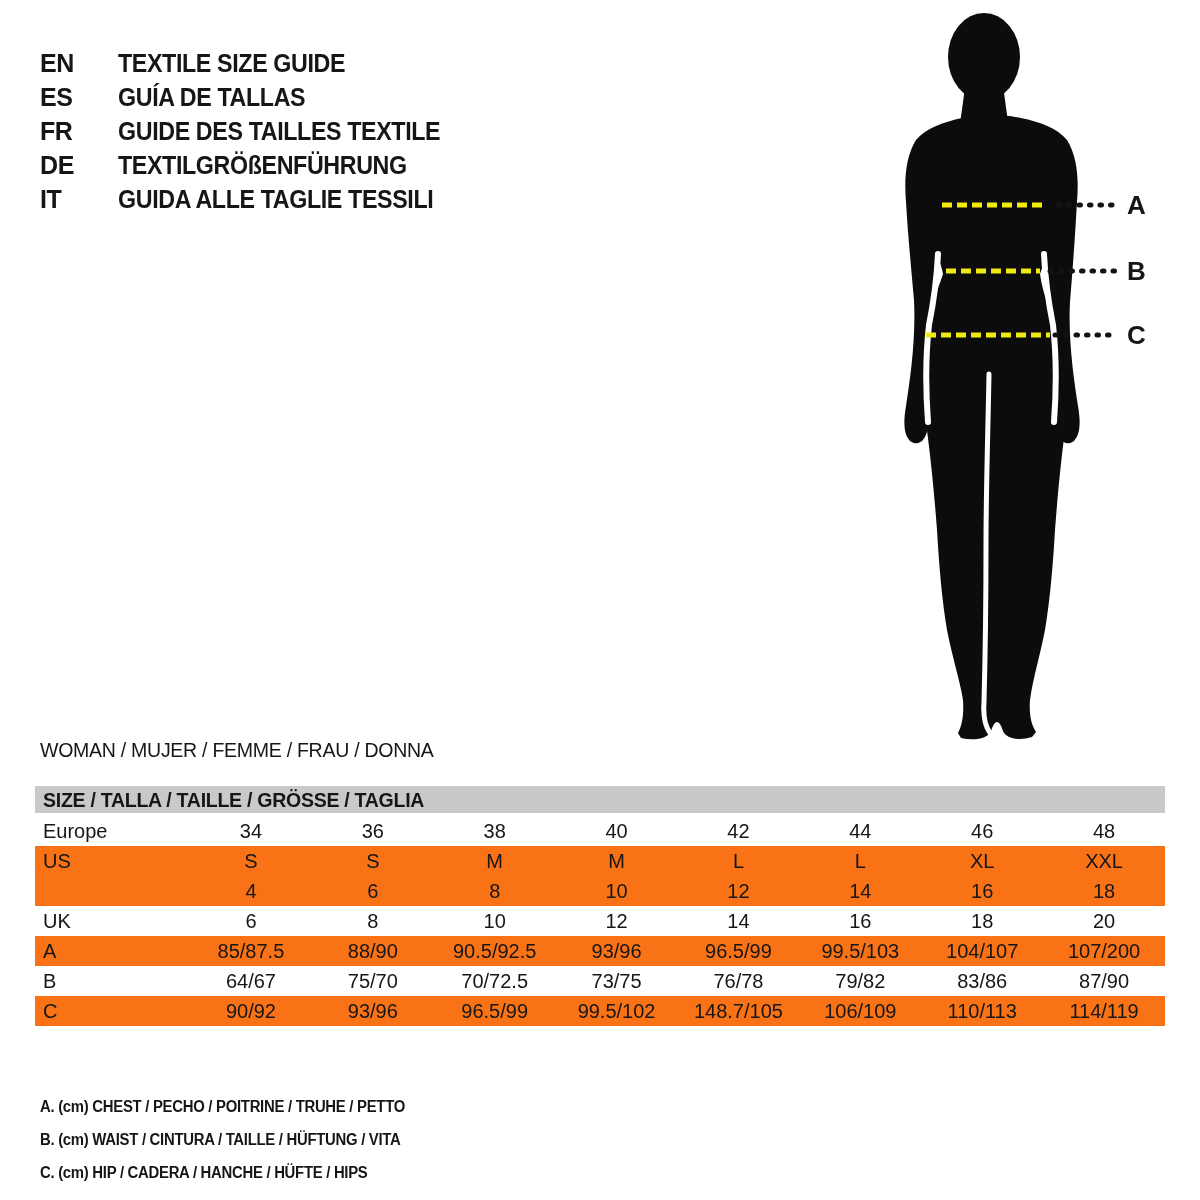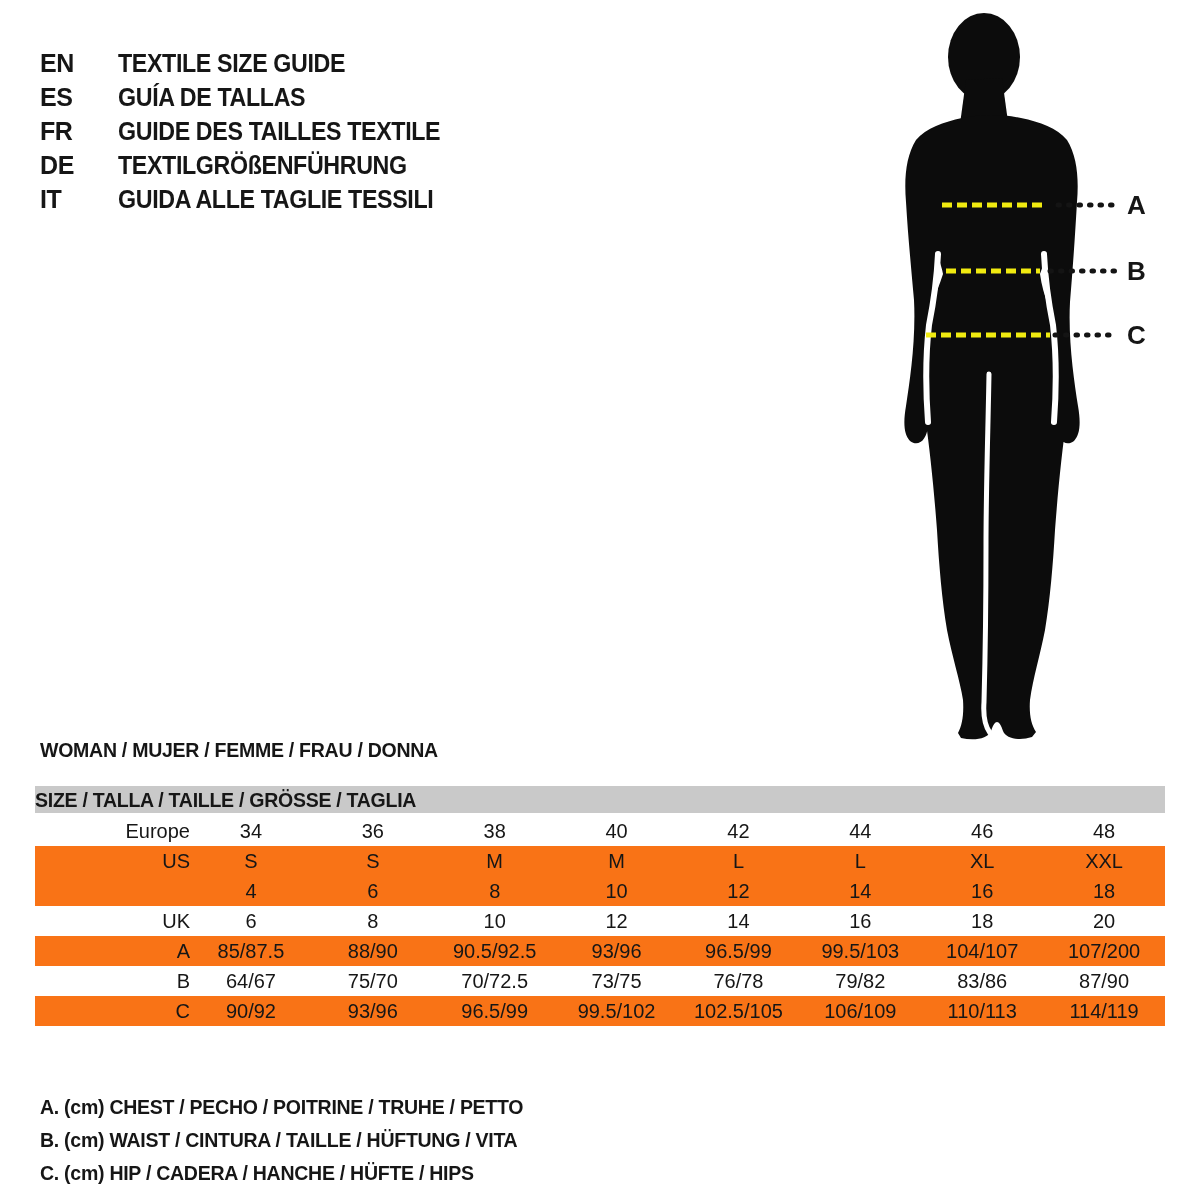--- a/index.html
+++ b/index.html
@@ -10,35 +10,35 @@
 
   
   .lang-list{left:40px;top:30px;margin-top:16px;}
   .lang-row{display:flex;height:34px;align-items:center;font-weight:bold;font-size:25px;letter-spacing:-0.4px;}
   .lang-code{width:78px;flex:0 0 78px;}
 
   
   .marker-label{font-size:26px;font-weight:bold;line-height:26px;}
 
   
-  .section-title{left:40px;top:738px;font-size:21px;font-weight:bold;letter-spacing:-0.3px;}
+  .section-title{left:40px;top:738px;font-size:21px;font-weight:normal;letter-spacing:-0.3px;}
 
   
   .size-table{left:35px;top:786px;width:1130px;}
   .size-header{height:27px;background:#c9c9c9;font-size:21px;font-weight:bold;line-height:27px;
-               letter-spacing:-0.3px;}
+               padding-left:8px;letter-spacing:-0.3px;}
   .size-table table{border-collapse:collapse;width:100%;margin-top:3px;table-layout:fixed;}
   .size-table td{height:30px;font-size:20px;text-align:center;padding:0;white-space:nowrap;}
-  .size-table td.row-label{text-align:right;padding-left:8px;margin-left:48px;}
+  .size-table td.row-label{text-align:left;padding-left:8px;margin-left:48px;}
   .size-table col.label-col{width:155px;}
   .size-table tr.shaded{background:#f97316;}
 
   
   .legend{left:40px;top:1090px;}
-  .legend-line{display:block;font-size:21px;font-weight:bold;line-height:33px;letter-spacing:-0.3px;}
+  .legend-line{display:block;font-size:16px;font-weight:bold;line-height:33px;letter-spacing:-0.3px;}
 </style>
 </head>
 <body>
 
 <div id="canvas">
 
   <div class="abs lang-list">
     <div class="lang-row">
       <span class="lang-code">EN</span>
       <span class="lang-label condensed">TEXTILE SIZE GUIDE</span>
@@ -184,21 +184,21 @@
             <td>79/82</td>
             <td>83/86</td>
             <td>87/90</td>
           </tr>
           <tr class="shaded">
             <td class="row-label">C</td>
             <td>90/92</td>
             <td>93/96</td>
             <td>96.5/99</td>
             <td>99.5/102</td>
-            <td>102.5/105</td>
+            <td>148.7/105</td>
             <td>106/109</td>
             <td>110/113</td>
             <td>114/119</td>
           </tr>
         </tbody>
     </table>
   </div>
 
   <div class="abs legend">
     <span class="legend-line"><span class="condensed">A. (cm) CHEST / PECHO / POITRINE / TRUHE / PETTO</span></span>

